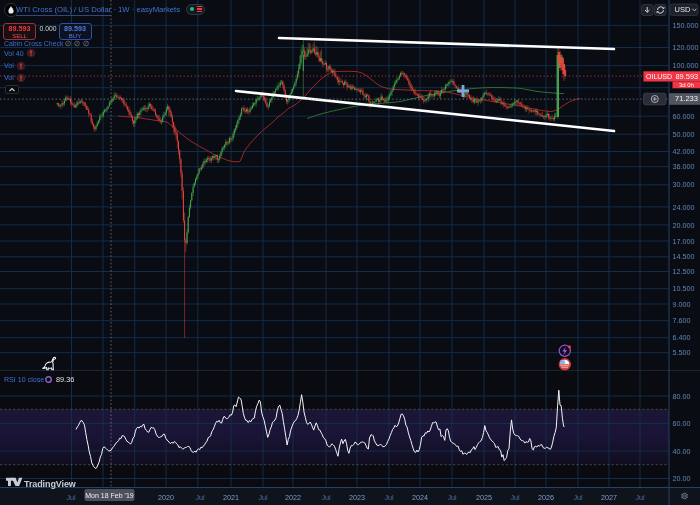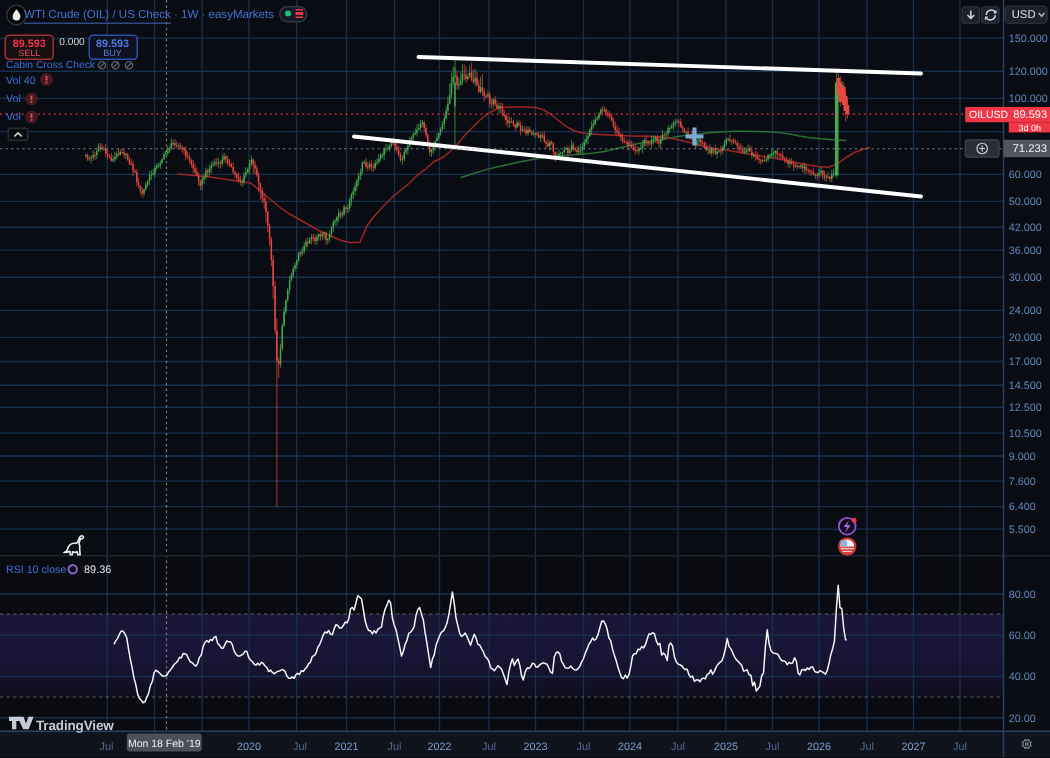--- a/index.html
+++ b/index.html
@@ -131,21 +131,21 @@
 <path d="M6 477.8h7v2.9h-2.1v5.4h-2.9v-5.4H6z"></path>
 <path d="M11.6 477.8h4.1l1.6 4.6 1.7-4.6h3.4l-3.3 8.3h-3.6z"></path>
 <text x="24" y="486.5" font-family="Liberation Sans, sans-serif" font-size="9" font-weight="bold" letter-spacing="-0.1">TradingView</text>
 </g>
 </svg>
 
 <div class="ab" style="left:4px;top:2.5px;width:14px;height:14px;border-radius:50%;background:#000;border:1px solid #2e333d"></div>
 <svg class="ab" style="left:4px;top:2.5px" width="14" height="14">
       <path d="M7 3.2c1.6 2 2.6 3.4 2.6 4.8a2.6 2.6 0 0 1-5.2 0C4.4 6.6 5.4 5.2 7 3.2z" fill="#e9ebee"></path>
     </svg>
-<div class="ab" style="left:16px;top:5px;font-size:7.7px;color:#4673cf;letter-spacing:0px"><span style="border-bottom:1px solid rgba(70,115,207,0.6);padding-bottom:0.5px">WTI Crude (OIL) / US Check</span> · 1W · easyMarkets</div>
+<div class="ab" style="left:16px;top:5px;font-size:7.7px;color:#4673cf;letter-spacing:0px"><span style="border-bottom:1px solid rgba(70,115,207,0.6);padding-bottom:0.5px">WTI Cross (OIL) / US Dollar</span> · 1W · easyMarkets</div>
 <div class="ab" style="left:186px;top:3.5px;width:19px;height:11px;border:1px solid #343945;border-radius:5.5px;background:#141821"></div>
 <div class="ab" style="left:189.5px;top:7px;width:4px;height:4px;border-radius:50%;background:#18c07e"></div>
 <div class="ab" style="left:196.5px;top:6px;width:5px;height:1.2px;background:#f23645"></div>
 <div class="ab" style="left:196.5px;top:8.4px;width:5px;height:1.2px;background:#f23645"></div>
 <div class="ab" style="left:196.5px;top:10.8px;width:5px;height:1.2px;background:#f23645"></div>
 
 <div class="ab" style="left:3px;top:22.5px;width:33px;height:17px;border:1px solid #9e3039;border-radius:3px;background:#180f13;text-align:center;line-height:1.05">
 <div style="font-size:7.2px;color:#f23645;font-weight:bold;margin-top:1.5px">89.593</div>
       <div style="font-size:6px;color:#e0515c;margin-top:0px">SELL</div>
     </div>

